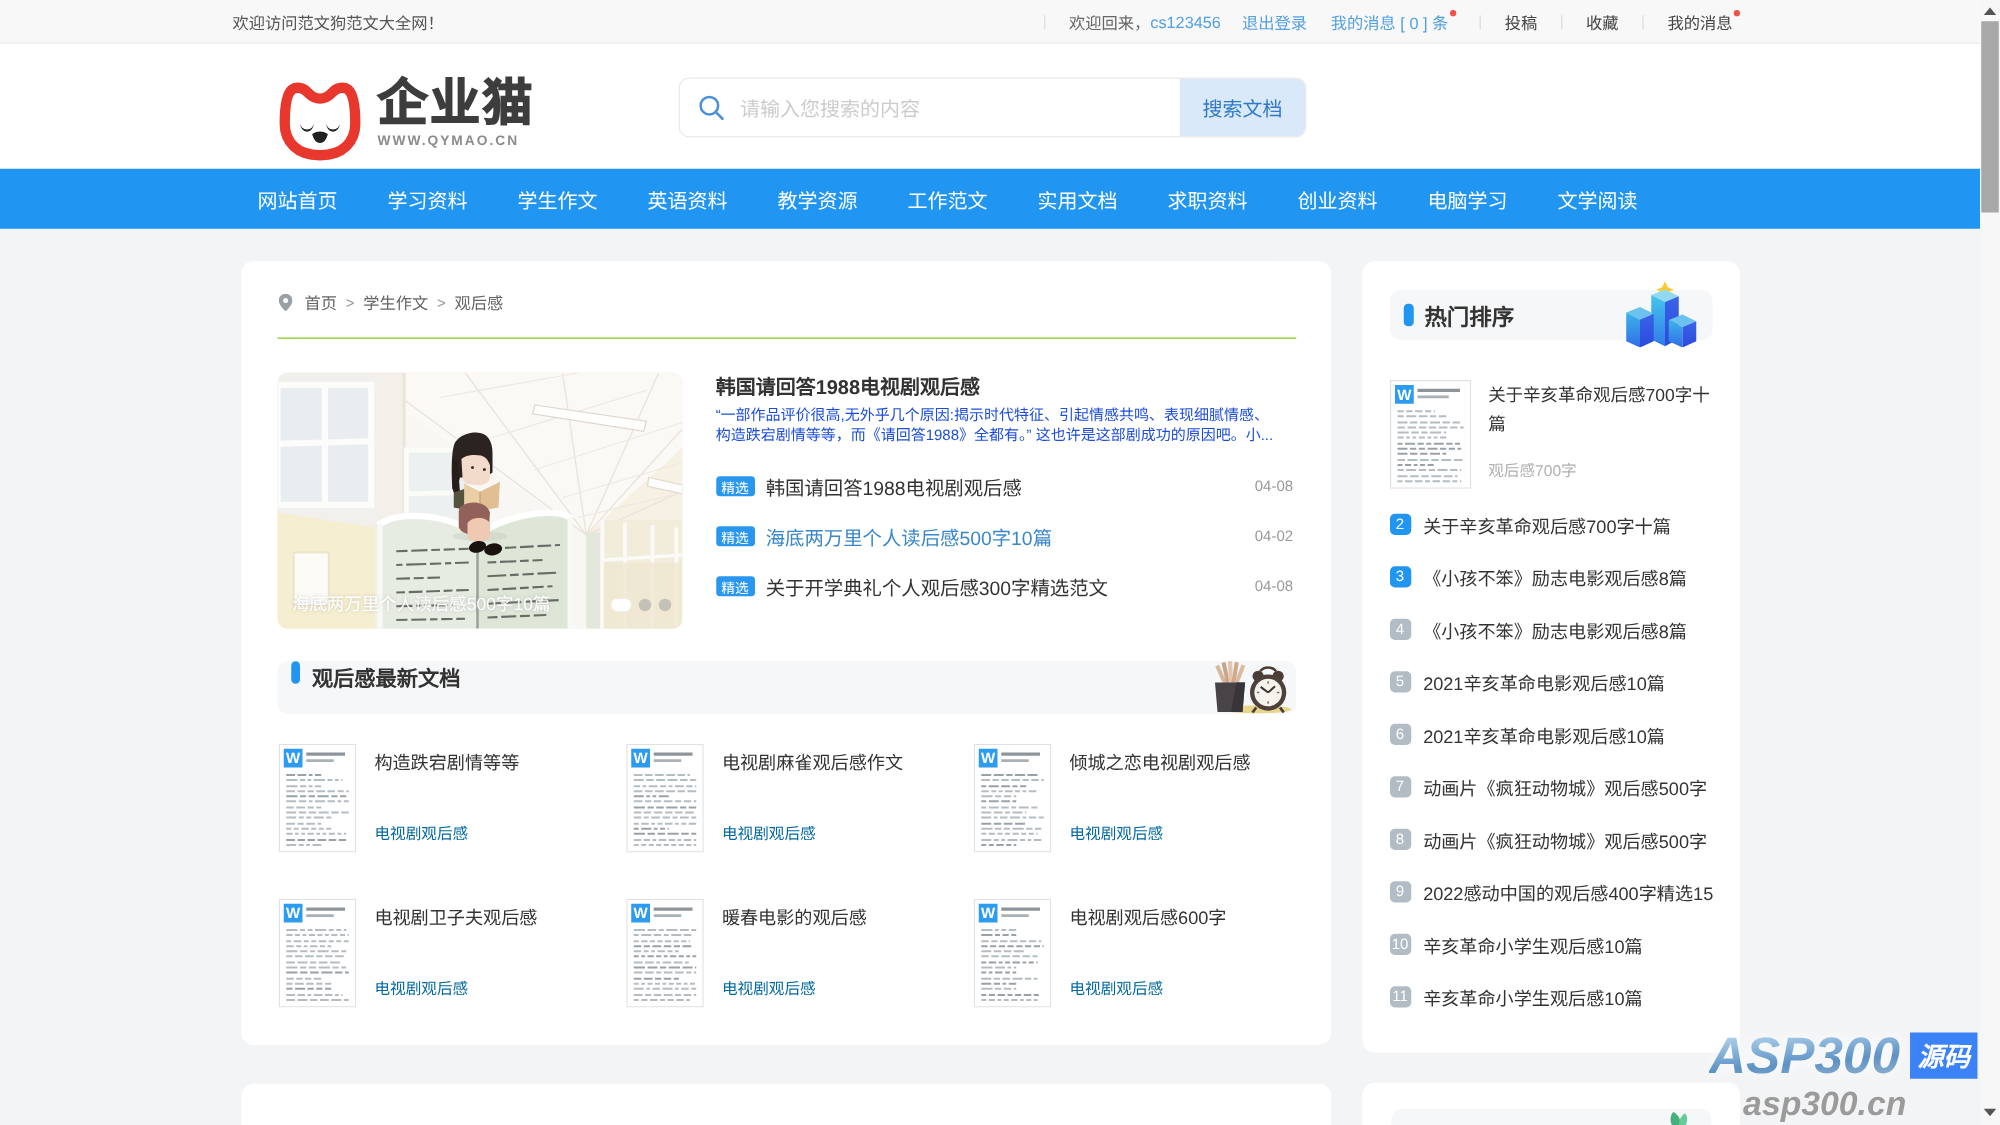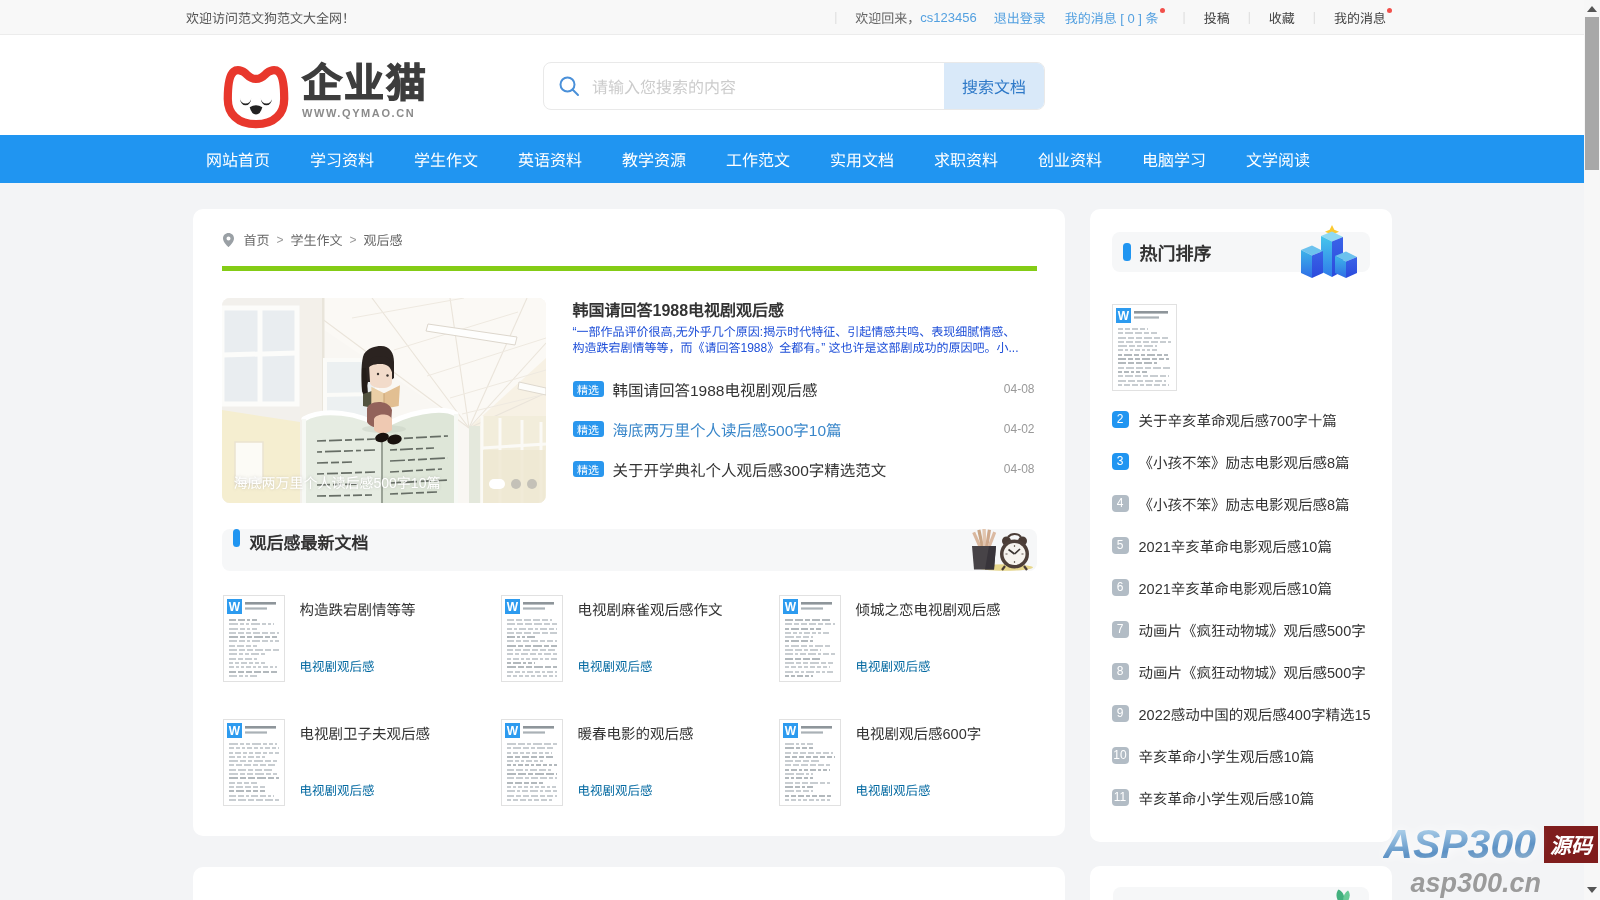--- a/index.html
+++ b/index.html
@@ -28,21 +28,21 @@
 
 .nav { height:48px; background:#2095f1; }
 .nav .inner { display:flex; height:48px; align-items:center; padding-left:14px; }
 .nav a { color:#fff; font-size:16px; text-decoration:none; width:64px; margin-right:40px; text-align:center; white-space:nowrap; }
 
 .content { width:1199px; margin:26px auto 0; display:flex; align-items:flex-start; }
 .maincol { width:872px; }
 .sidecol { width:302px; margin-left:25px; }
 .card { background:#fff; border-radius:10px; }
 .main-card { width:872px; }
-.crumbs { height:62px; margin:0 28px 0 29px; border-bottom:5px solid #84cc16; display:flex; align-items:center; padding-top:4px; font-size:13px; color:#666; }
+.crumbs { height:62px; margin:0 28px 0 29px; border-bottom:1px solid #84cc16; display:flex; align-items:center; padding-top:4px; font-size:13px; color:#666; }
 .crumbs .pin { margin-right:10px; margin-left:1px; }
 .crumbs .gt { color:#999; margin:0 7px; font-size:12px; }
 .feature { display:flex; padding:27px 28px 0 29px; }
 .slider { position:relative; width:324px; height:205px; border-radius:8px; overflow:hidden; flex:none; background:#f6f3ef; }
 .slider .cap { position:absolute; left:12px; bottom:11px; color:#fff; font-size:14px; text-shadow:0 0 3px rgba(120,120,120,.35); }
 .slider .dots { position:absolute; right:9px; bottom:14px; display:flex; align-items:center; }
 .slider .dots i { display:block; border-radius:6px; margin-left:6px; }
 .slider .dots i.on { width:16px; height:10px; background:#fff; }
 .slider .dots i.off { width:10px; height:10px; background:rgba(160,160,160,.55); }
 .articles { margin-left:27px; width:462px; }
@@ -87,24 +87,24 @@
 .side-card2 { width:302px; margin-top:24px; padding:21px 23px 0; height:80px; }
 .sbar2 { height:40px; background:#f6f7f8; border-radius:8px; position:relative; }
 .sbar2 .plant { position:absolute; right:12px; top:-1px; }
 
 .sbtrack { position:absolute; right:0; top:0; width:16px; height:900px; background:#f7f7f7; z-index:50; }
 .sbthumb { position:absolute; right:1px; top:17px; width:14px; height:153px; background:#a8a8a8; }
 .sbarrow { position:absolute; right:3px; width:0; height:0; border-left:5px solid transparent; border-right:5px solid transparent; }
 .up { top:6px; border-bottom:6px solid #555; }
 .down { bottom:7px; border-top:6px solid #555; }
 
-.wm { position:absolute; right:2px; top:821px; z-index:60; }
+.wm { position:absolute; right:18px; top:821px; z-index:60; }
 .wm .l1 { display:flex; align-items:center; white-space:nowrap; }
 .wm .asp { font-style:italic; font-weight:bold; font-size:41px; background:linear-gradient(175deg,#b9d9ef 10%, #5d92c5 60%, #a8bfd0 100%); -webkit-background-clip:text; background-clip:text; -webkit-text-fill-color:transparent; letter-spacing:0px; filter:drop-shadow(0 0 6px rgba(255,255,255,.95)); }
-.wm .ym { margin-left:8px; background:#7f1d1d; color:#fff; font-size:21px; font-weight:bold; border-radius:0; padding:3px 6px 4px; font-style:italic; white-space:nowrap; }
+.wm .ym { margin-left:8px; background:#3b82f6; color:#fff; font-size:21px; font-weight:bold; border-radius:0; padding:3px 6px 4px; font-style:italic; white-space:nowrap; }
 .wm .l2 { font-style:italic; font-weight:bold; font-size:27px; color:#9b9b9b; margin-top:0px; text-align:center; width:185px; }
 </style>
 </head>
 <body>
 <div class="vp">
   <div class="topbar">
       <div class="inner">
     <span style="margin-left:-6px">欢迎访问范文狗范文大全网！</span>
     <span class="right">
       <span class="sep">|</span>
@@ -545,20 +545,24 @@
               <line x1="6" y1="46" x2="45" y2="46" stroke="#b6bdc2" stroke-width="1.7" stroke-dasharray="5 2 3 2 3 2"></line>
               <line x1="6" y1="51" x2="57" y2="51" stroke="#9aa2a8" stroke-width="1.7" stroke-dasharray="4 2 8 2 5 2"></line>
               <line x1="6" y1="55" x2="57" y2="55" stroke="#9aa2a8" stroke-width="1.7" stroke-dasharray="8 2 5 2 5 2"></line>
               <line x1="6" y1="59" x2="45" y2="59" stroke="#9aa2a8" stroke-width="1.7" stroke-dasharray="8 2 6 2 6 2"></line>
               <line x1="6" y1="64" x2="59" y2="64" stroke="#b6bdc2" stroke-width="1.7" stroke-dasharray="6 2 8 2 7 2"></line>
               <line x1="6" y1="68" x2="36" y2="68" stroke="#9aa2a8" stroke-width="1.7" stroke-dasharray="4 2 5 2 3 2"></line>
               <line x1="6" y1="72" x2="57" y2="72" stroke="#b6bdc2" stroke-width="1.7" stroke-dasharray="5 2 8 2 6 2"></line>
               <line x1="6" y1="77" x2="54" y2="77" stroke="#b6bdc2" stroke-width="1.7" stroke-dasharray="8 2 7 2 6 2"></line>
               <line x1="6" y1="81" x2="57" y2="81" stroke="#b6bdc2" stroke-width="1.7" stroke-dasharray="4 2 6 2 6 2"></line>
             </svg>
+          <div class="s1txt">
+              <div class="t1">关于辛亥革命观后感700字十<br>篇</div>
+              <div class="t2">观后感700字</div>
+            </div>
         </div>
         <div class="slist">
           <div class="srow">
               <span class="num b">2</span>
               <span class="t">关于辛亥革命观后感700字十篇</span>
             </div>
           <div class="srow">
               <span class="num b">3</span>
               <span class="t">《小孩不笨》励志电影观后感8篇</span>
             </div>

